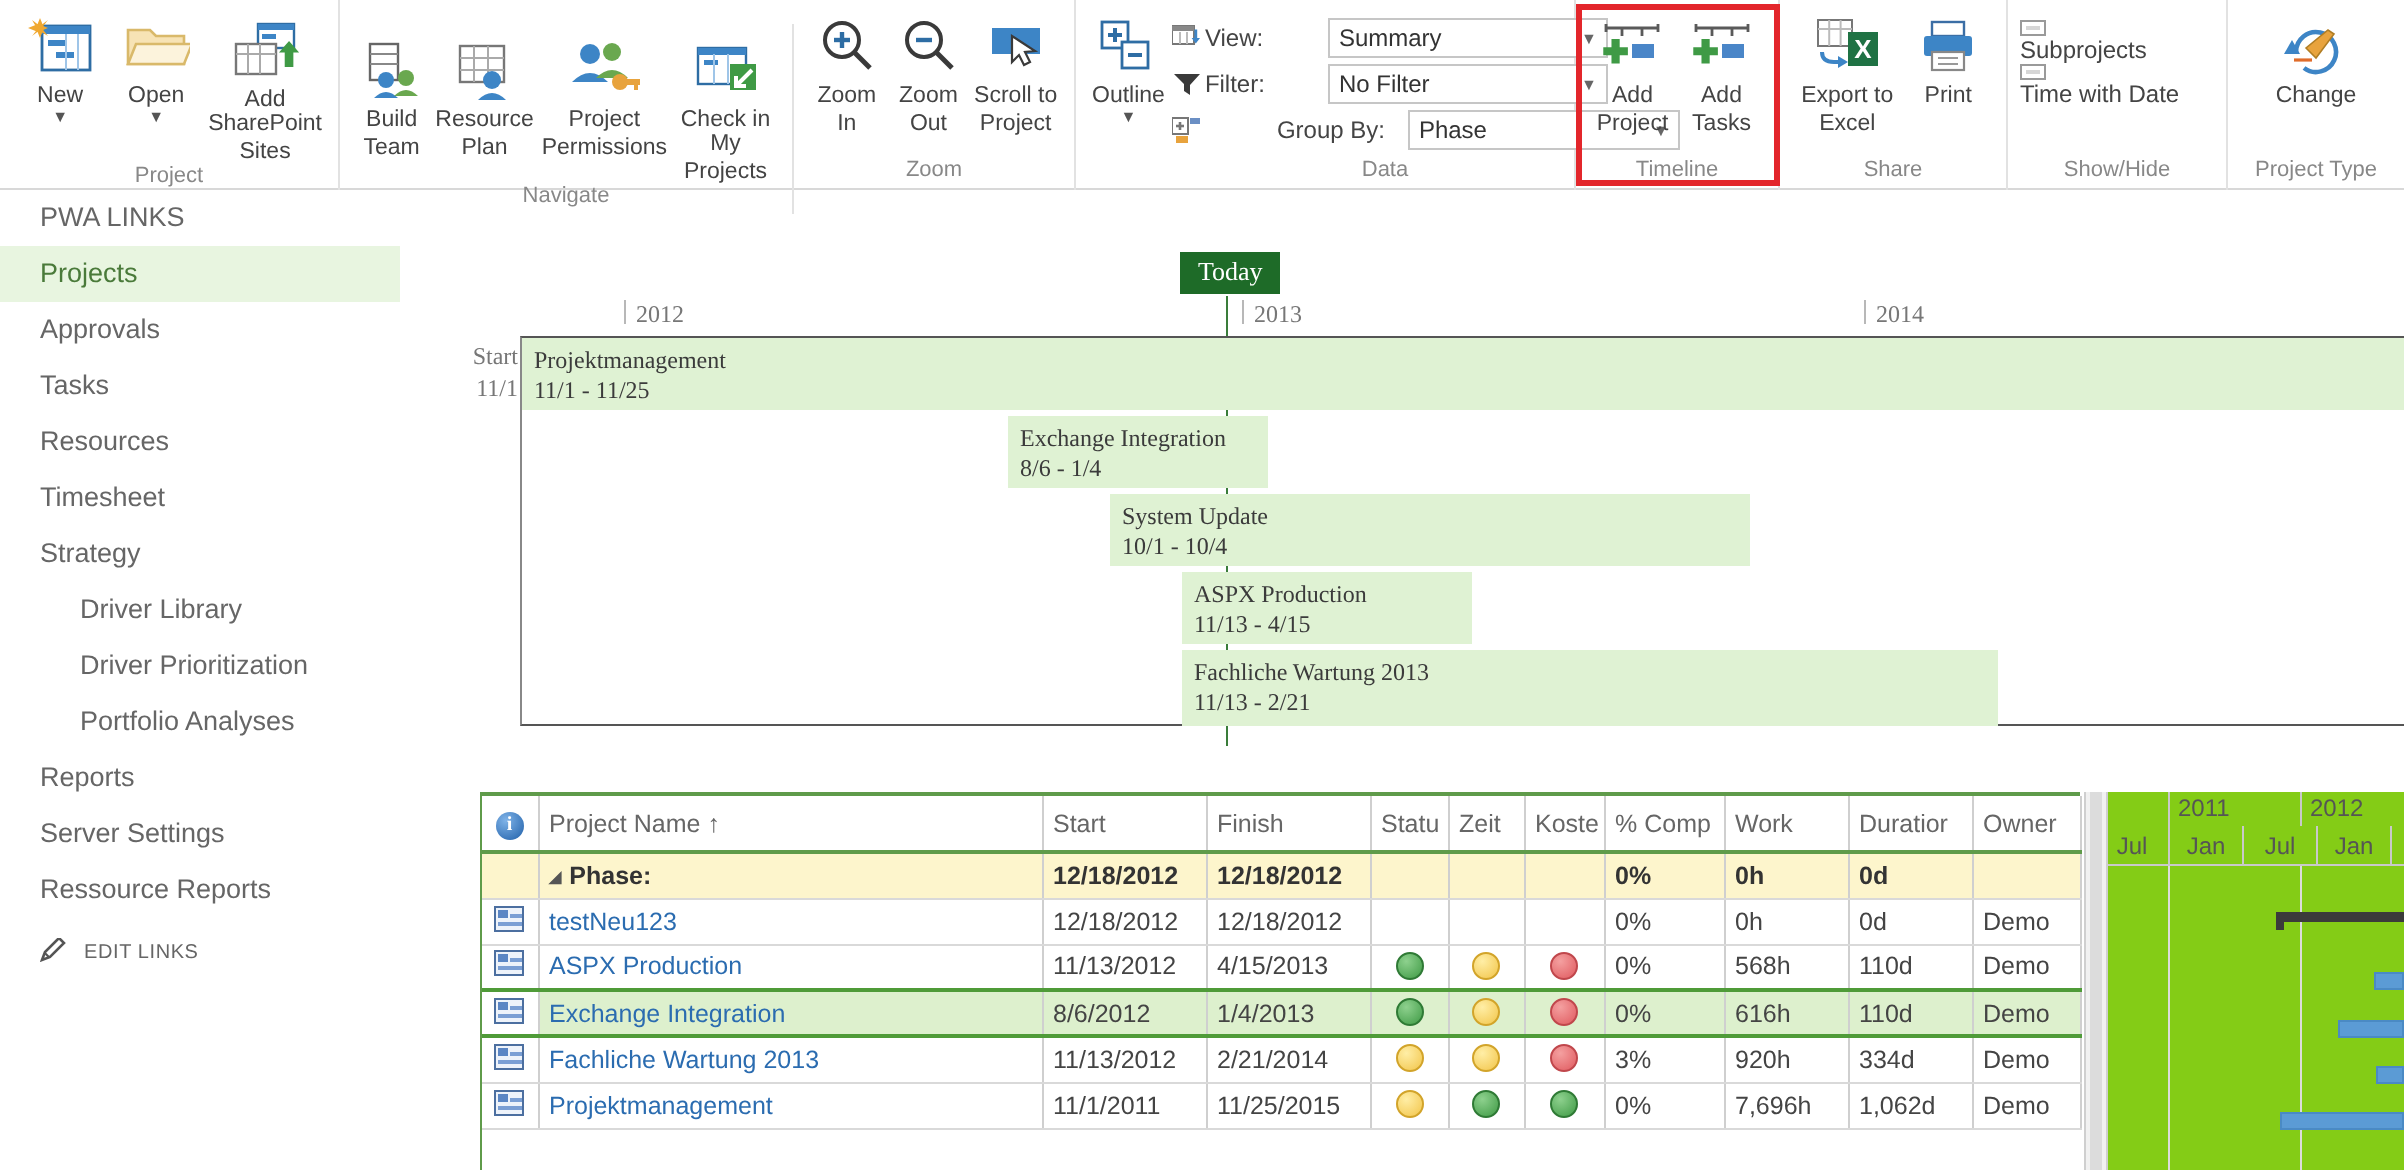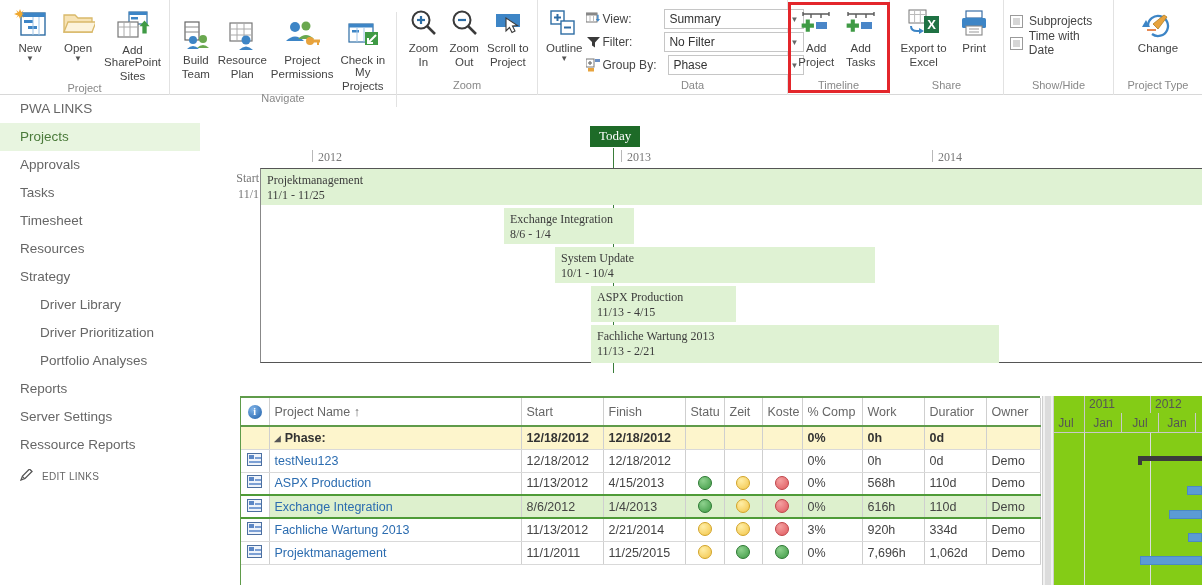--- a/index.html
+++ b/index.html
@@ -38,21 +38,21 @@
   .drow .dico { width:18px; height:16px; display:flex; align-items:center; justify-content:center;}
   .drow .dlab { font-size:12px; color:#444; width:62px; }
   .sel {
     width:140px; height:20px; border:1px solid #c6c6c6; background:#fff;
     font-size:12px; color:#333; display:flex; align-items:center;
     padding:0 4px; position:relative; cursor:pointer;
   }
   .sel .arw { position:absolute; right:5px; font-size:8px; color:#666; }
 
   
-  .chkrow { display:flex; align-items:center; height:22px; cursor:pointer; }
+  .chkrow { display:flex; height:22px; cursor:pointer;flex-direction:column; }
   .chkbox { width:13px; height:13px; border:1px solid #9a9a9a; background:#fff;
             margin-right:6px; position:relative; }
   .chkbox:after{content:"";position:absolute;left:2px;top:2px;right:2px;bottom:2px;background:#d6d6d6;}
   .chkrow .clab { font-size:12px; color:#444; }
 
   #timeline-highlight {
     position:absolute; left:788px; top:2px; width:102px; height:91px;
     border:3px solid #e3262b; pointer-events:none; z-index:30;
   }
 
@@ -337,21 +337,21 @@
         <div class="drow">
           <span class="dico">
             <svg width="15" height="14" viewBox="0 0 15 14">
               <rect x="0" y="1" width="8" height="8" fill="#fff" stroke="#777"></rect>
               <line x1="2" y1="5" x2="6" y2="5" stroke="#777" stroke-width="1.3"></line>
               <line x1="4" y1="3" x2="4" y2="7" stroke="#777" stroke-width="1.3"></line>
               <rect x="9" y="1" width="5" height="3" fill="#6b8fc4"></rect>
               <rect x="2" y="10" width="6" height="3.5" fill="#e8a33d"></rect>
             </svg>
           </span>
-          <span class="dlab" style="width:66px;">Group By:</span>
+          <span class="dlab" style="width:66px;margin-left:36px;">Group By:</span>
           <span class="sel" style="width:136px;">
             <span>Phase</span>
             <span class="arw">▼</span>
           </span>
         </div>
       </div>
     </div>
     <div class="glabel" style="padding-left:60px;">Data</div>
   </div>
 
@@ -448,22 +448,22 @@
     <div class="glabel">Project Type</div>
   </div>
 </div>
 <div id="timeline-highlight"></div>
 
 <div id="sidebar">
   <div class="nav">PWA LINKS</div>
   <div class="nav active">Projects</div>
   <div class="nav">Approvals</div>
   <div class="nav">Tasks</div>
+  <div class="nav">Resources</div>
   <div class="nav">Timesheet</div>
-  <div class="nav">Resources</div>
   <div class="nav">Strategy</div>
   <div class="nav sub">Driver Library</div>
   <div class="nav sub">Driver Prioritization</div>
   <div class="nav sub">Portfolio Analyses</div>
   <div class="nav">Reports</div>
   <div class="nav">Server Settings</div>
   <div class="nav">Ressource Reports</div>
   <div id="editlinks">
     <span class="pen">
       <svg width="14" height="12" viewBox="0 0 14 12">

